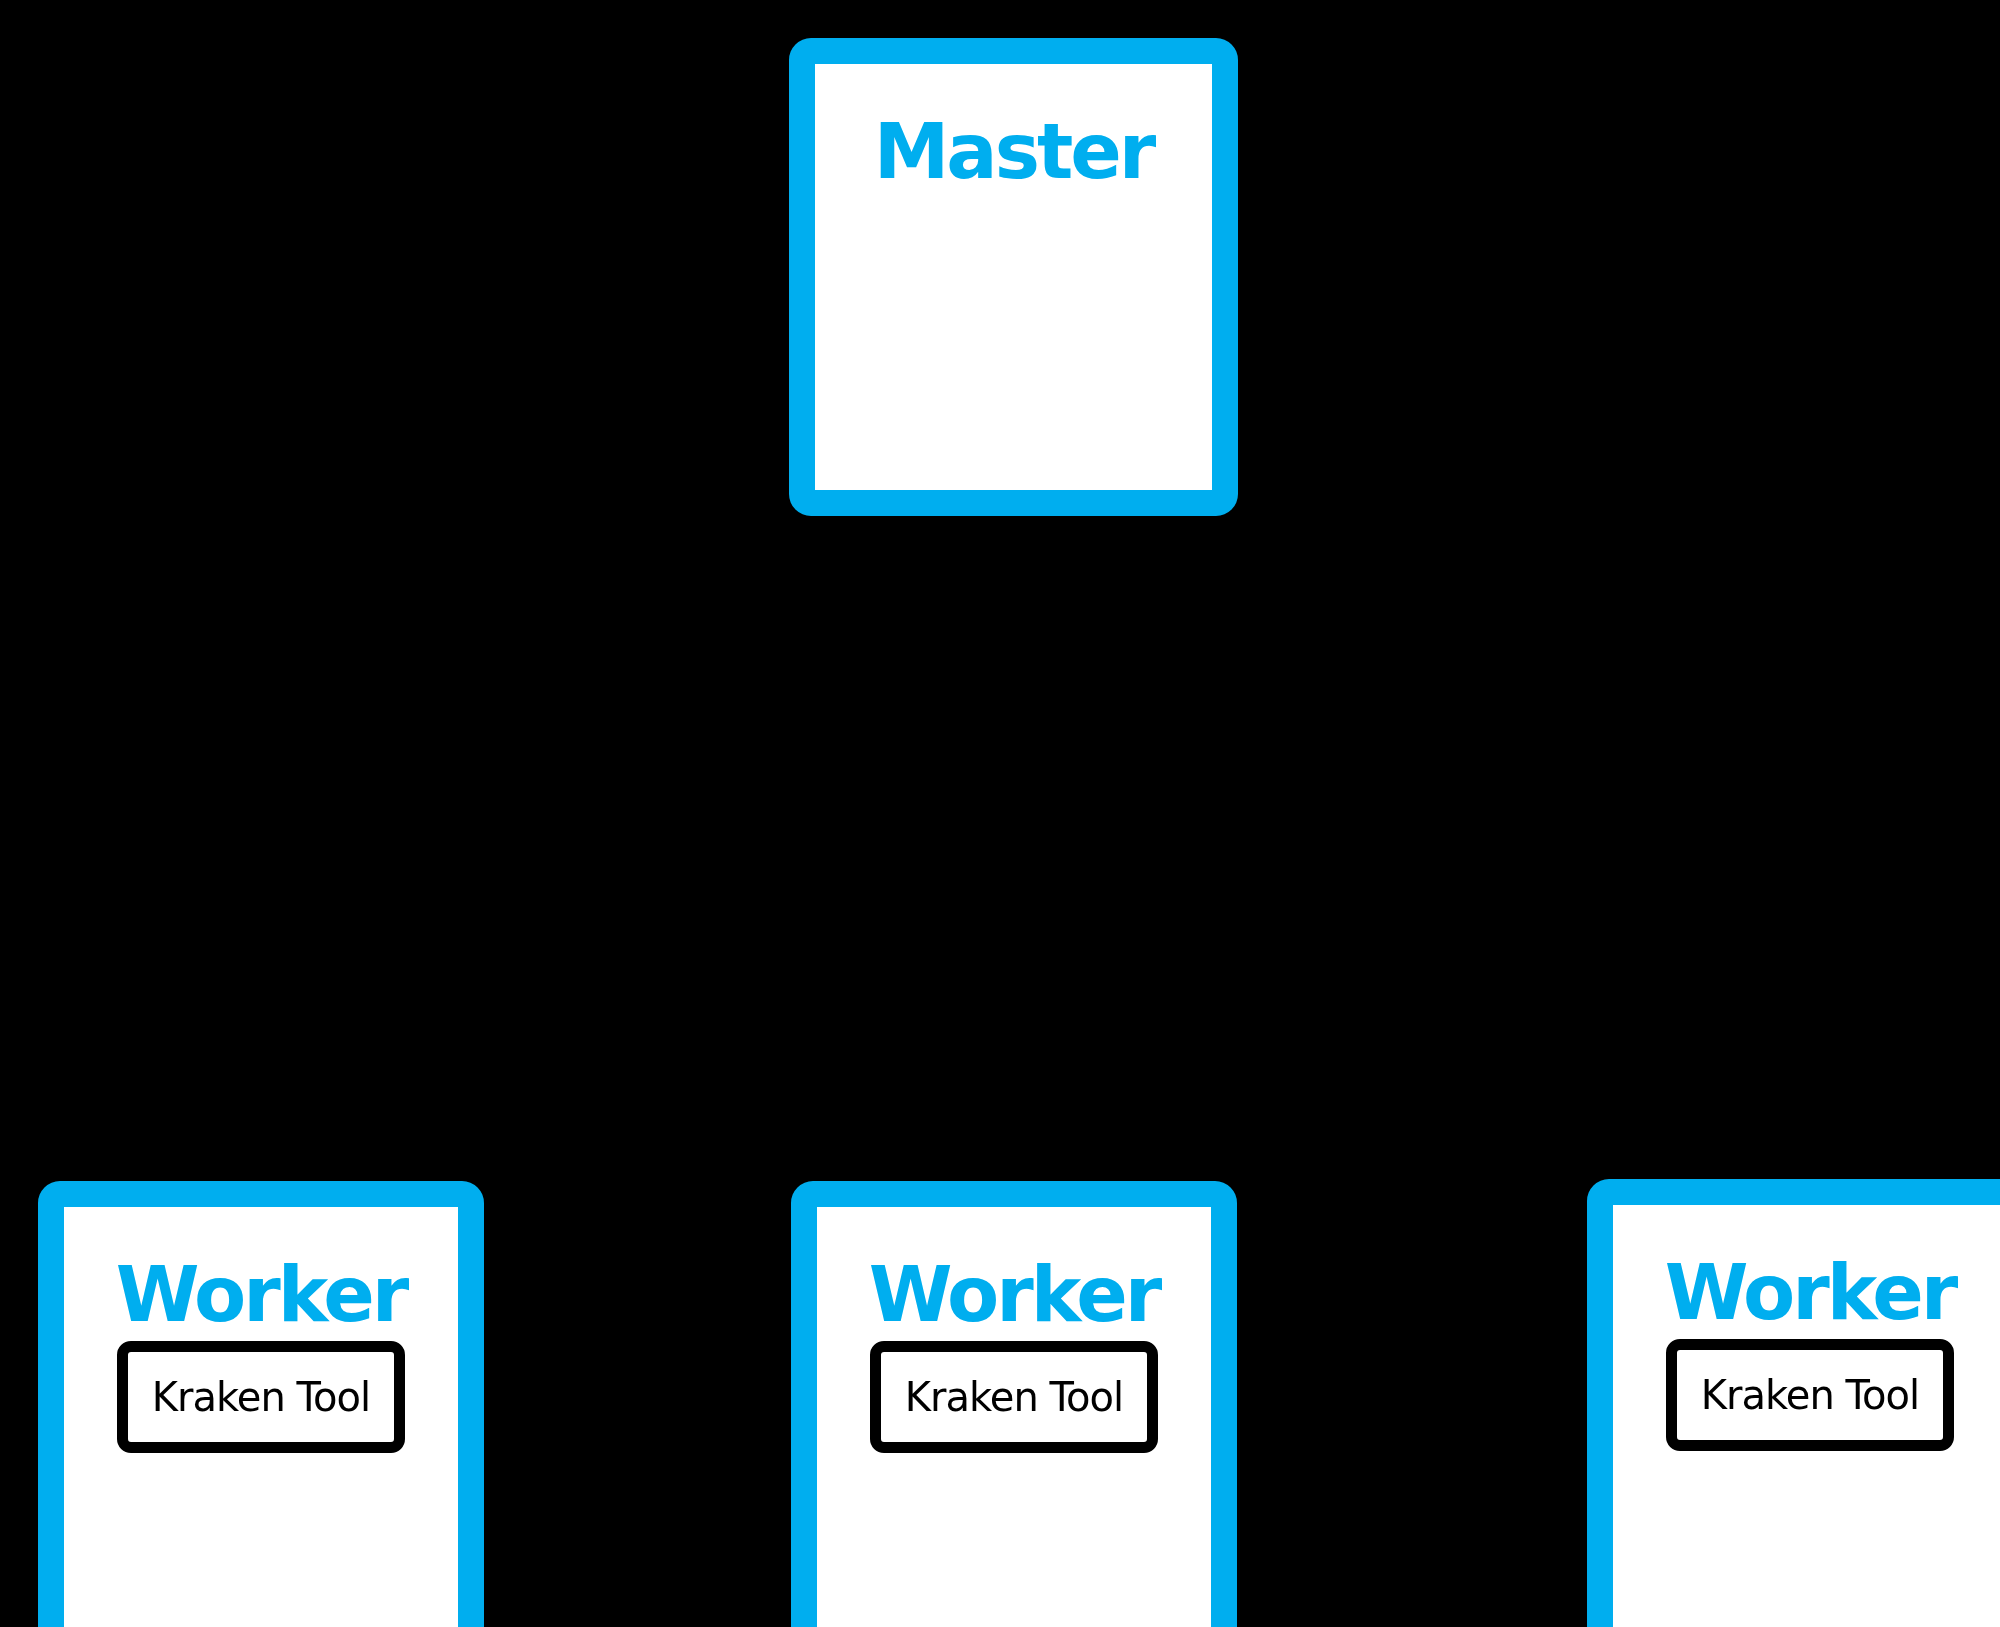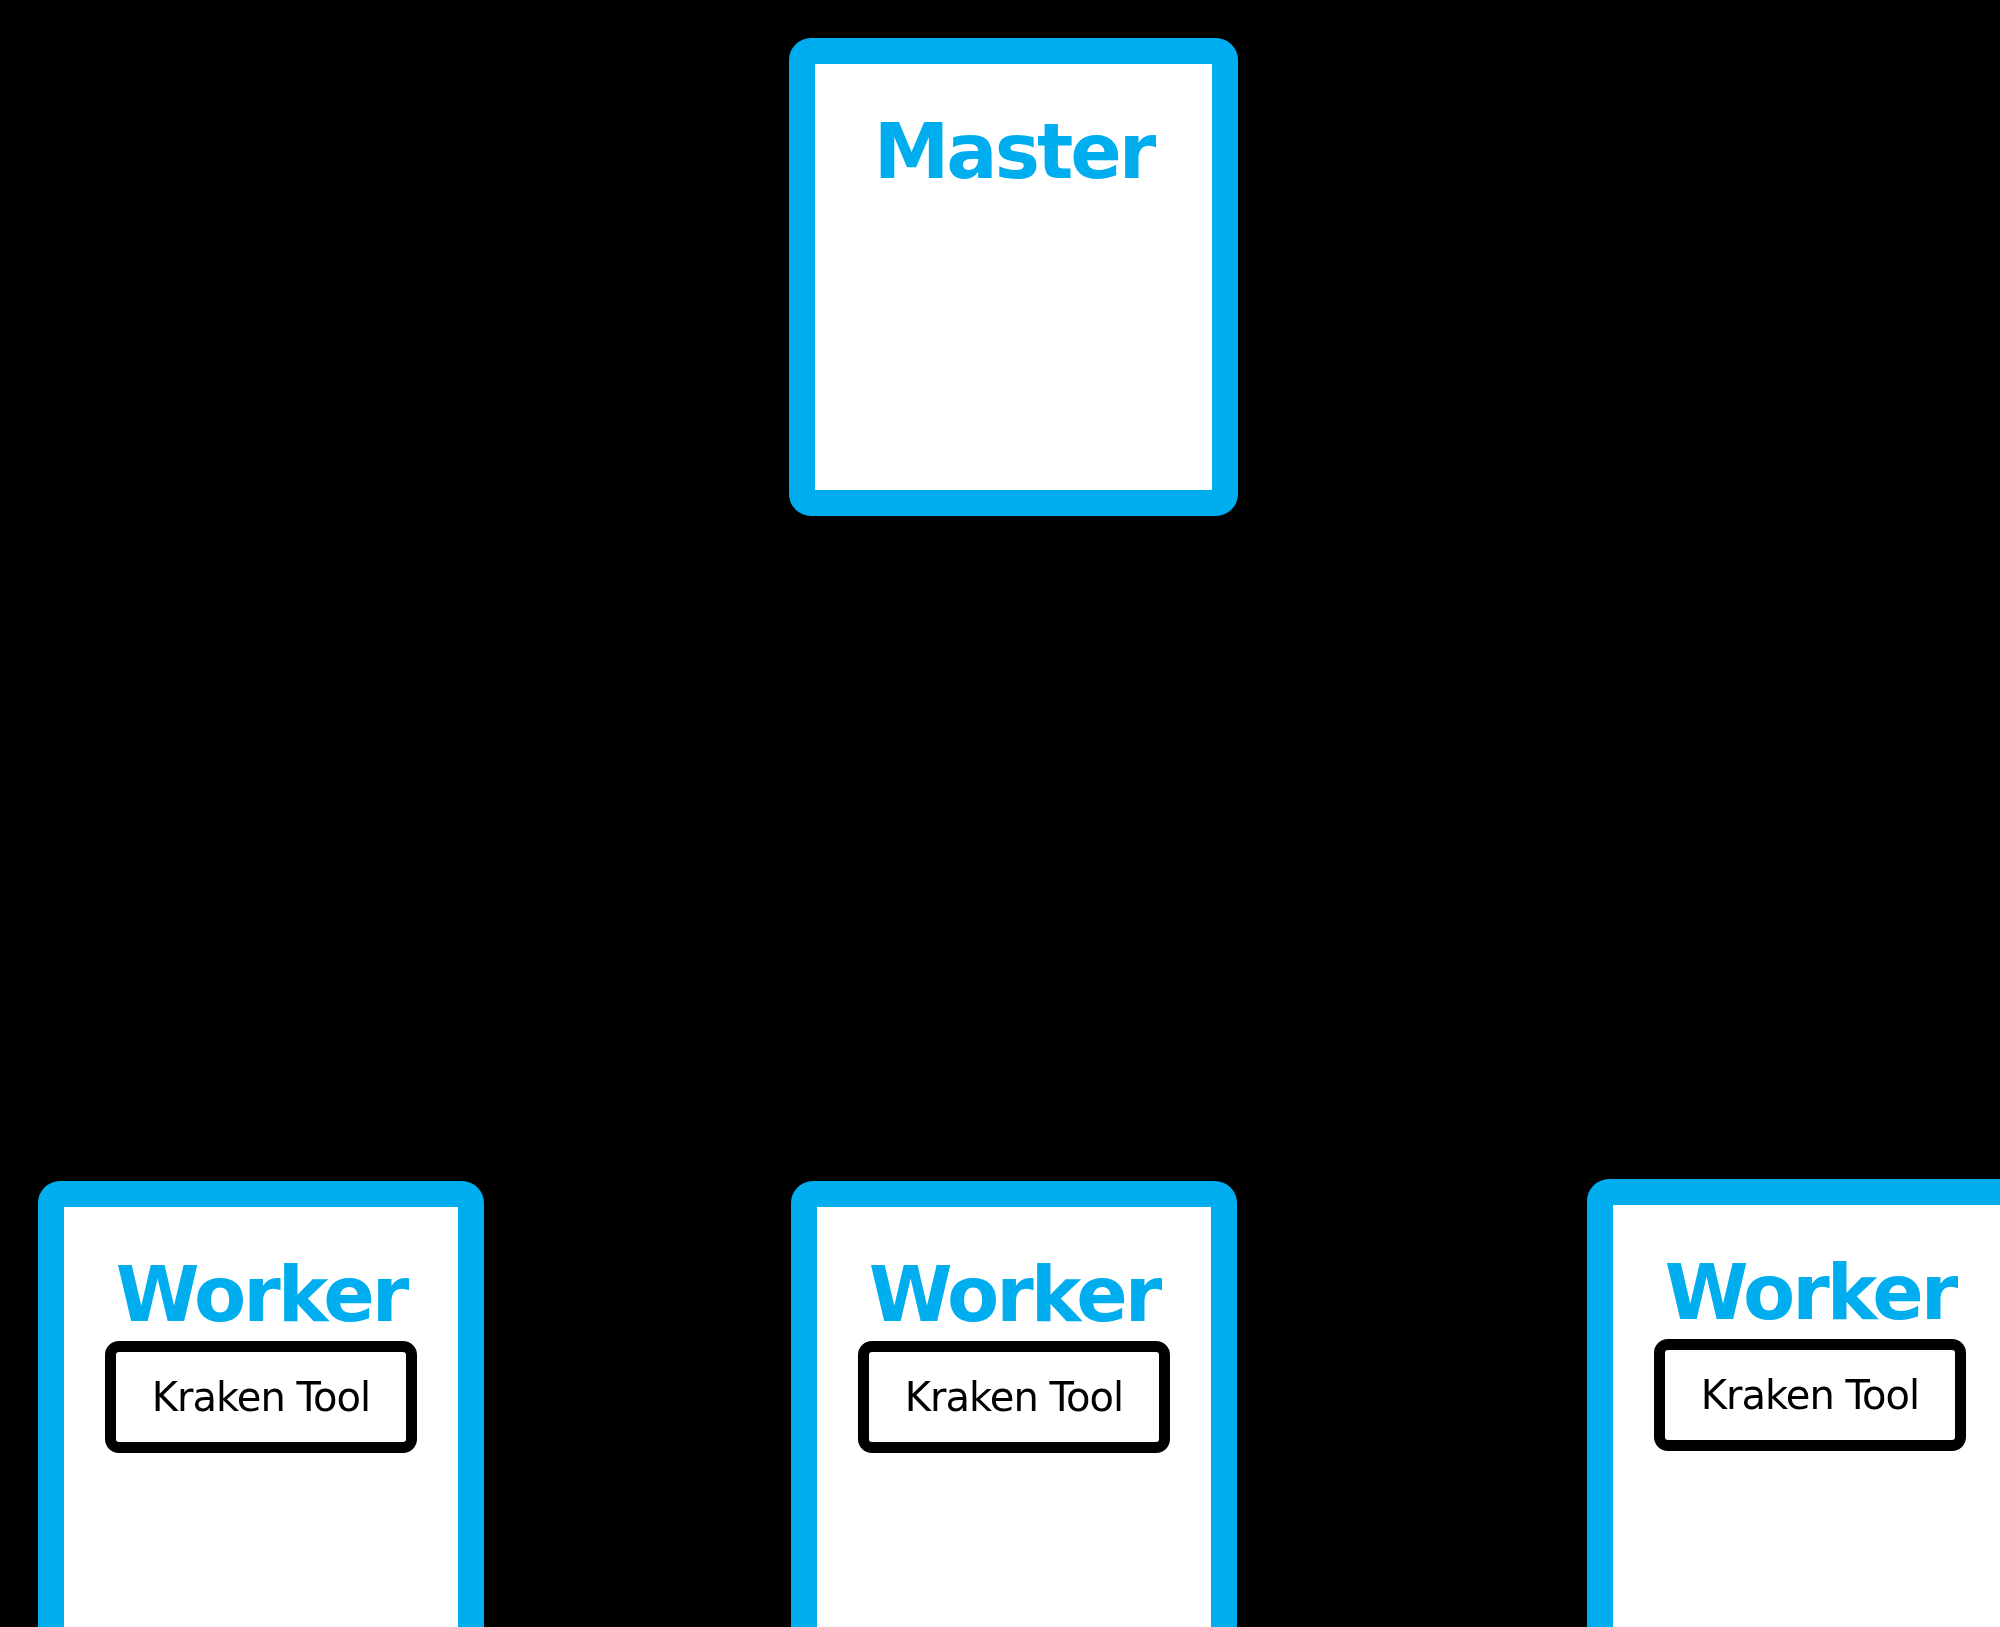--- a/index.html
+++ b/index.html
@@ -46,21 +46,21 @@
     font-size: 76px;
     letter-spacing: -3px;
     line-height: 1.1;
     white-space: nowrap;
   }
   .tool-box {
     position: absolute;
     left: 50%;
     transform: translateX(-50%);
     top: 134px; 
-    width: 312px;
+    width: 288px;
     height: 112px;
     background: var(--node_fill);
     border: 11px solid var(--tool_border);
     border-radius: 14px;
     display: flex;
     align-items: center;
     justify-content: center;
   }
   .tool-label {
     color: var(--tool_text);

